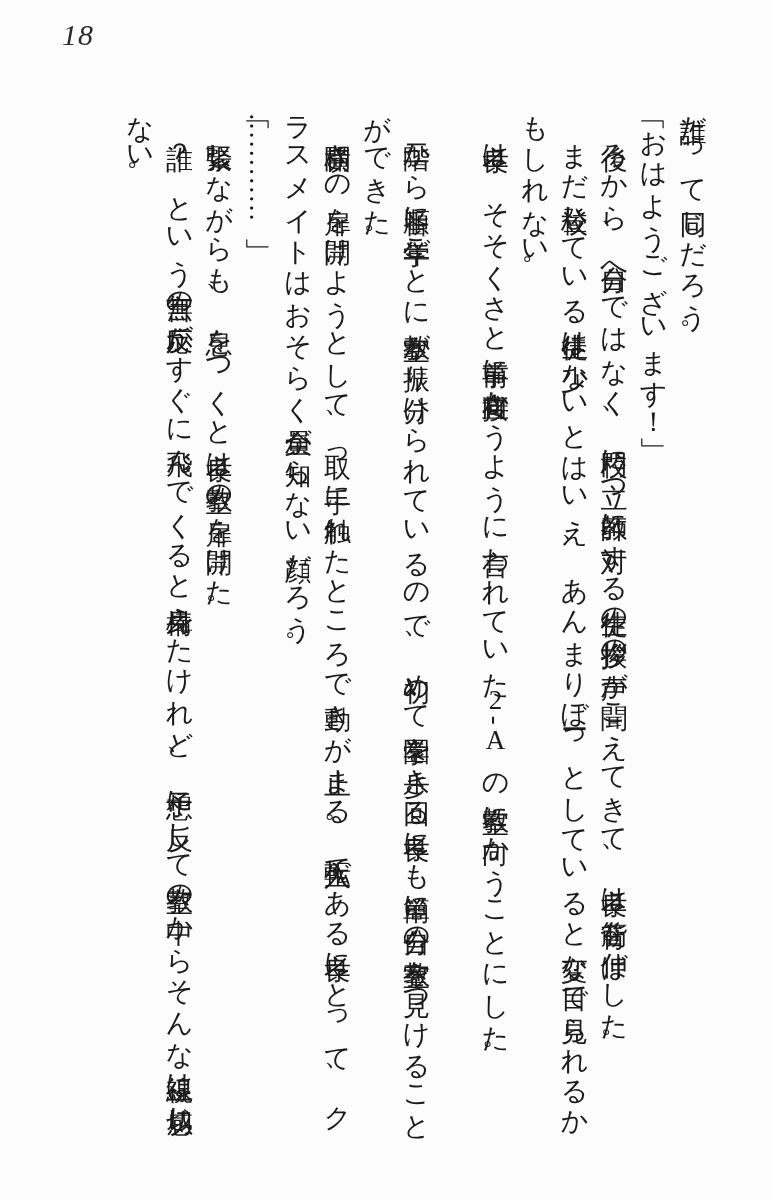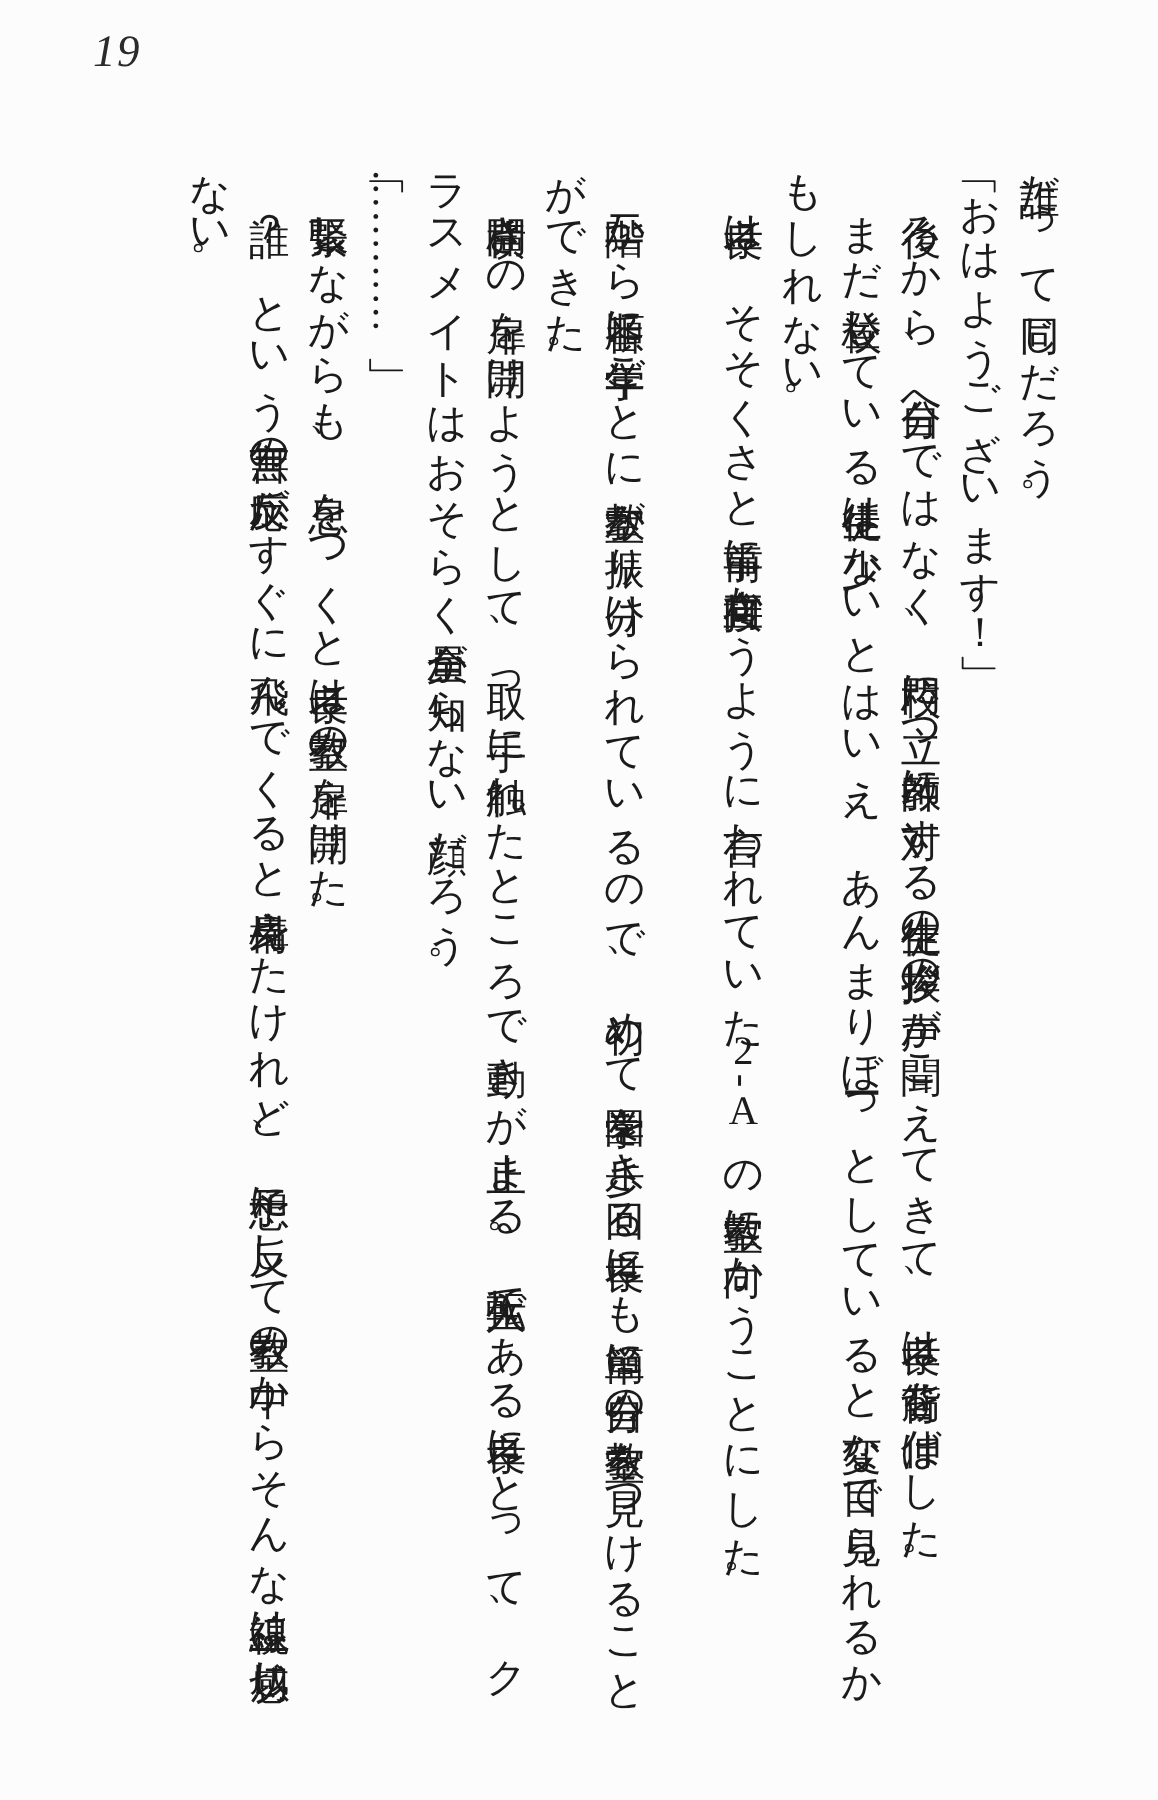--- a/index.html
+++ b/index.html
@@ -49,21 +49,21 @@
   .text-block p.section-break { margin-block-start: 39.5px; }
   .upright {
     text-orientation: upright;
     -webkit-text-orientation: upright;
   }
 </style>
 </head>
 <body>
 
 <div class="page">
-  <div class="page-number">19</div>
+  <div class="page-number">18</div>
   <div class="text-block" id="text-block">
       <p class="no-indent">誰だって同じだろう。</p>
       <p class="half-indent">「おはようございます！」</p>
       <p>後ろから、自分へではなく、校門に立つ教師に対する生徒の挨拶の声が聞こえてきて、良孝は背筋を伸ばした。</p>
       <p>まだ登校している生徒は少ないとはいえ、あんまりぼーっとしていると変な目で見られるかもしれない。</p>
       <p>良孝は、そそくさと事前に直接向かうように言われていた<span class="upright">2</span>-<span class="upright">A</span>の教室に向かうことにした。</p>
       <p class="section-break">二階から順番に学年ごとに教室が振り分けられているので、初めて学園を歩き回る良孝にも簡単に自分の教室を見つけることができた。</p>
       <p>横開きの扉を開けようとして、取っ手に触れたところで動きが止まる。転入生である良孝にとって、クラスメイトはおそらく全員が知らない顔だろう。</p>
       <p class="half-indent">「…………」</p>
       <p>緊張しながらも、息をつくと良孝は教室の扉を開けた。</p>

